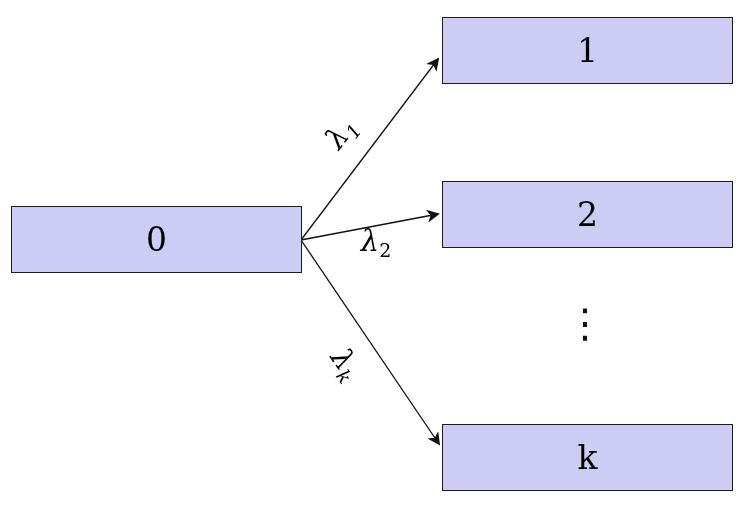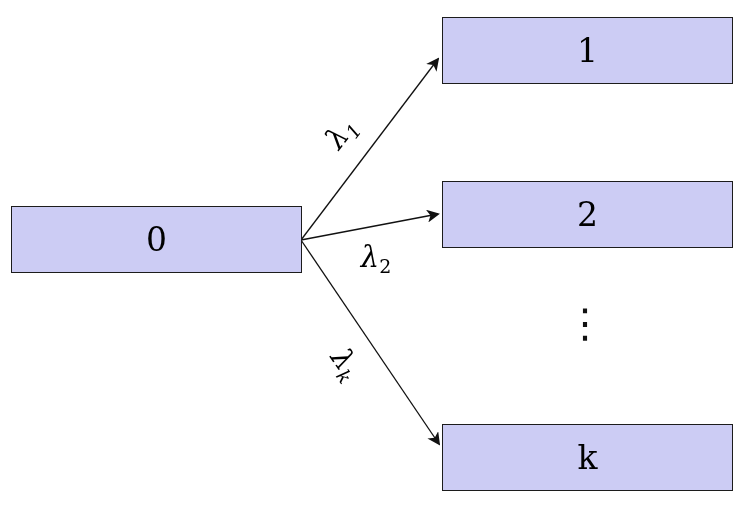--- a/index.html
+++ b/index.html
@@ -55,21 +55,21 @@
   .edge-label sub {
     font-size: 19px;
     line-height: 0;
     vertical-align: -6px;
   }
   #label-lambda-1 {
     left: 341px; top: 133px;
     transform: translate(-50%, -50%) rotate(-52deg);
   }
   #label-lambda-2 {
-    left: 376px; top: 257px;
+    left: 376px; top: 241px;
     transform: translate(-50%, -50%);
   }
   #label-lambda-k {
     left: 346px; top: 364px;
     transform: translate(-50%, -50%) rotate(55deg);
   }
   #label-lambda-k sub { font-style: italic; }
   #label-lambda-1 sub { font-style: italic; }
   #label-lambda-2 sub { font-style: normal; }
 

